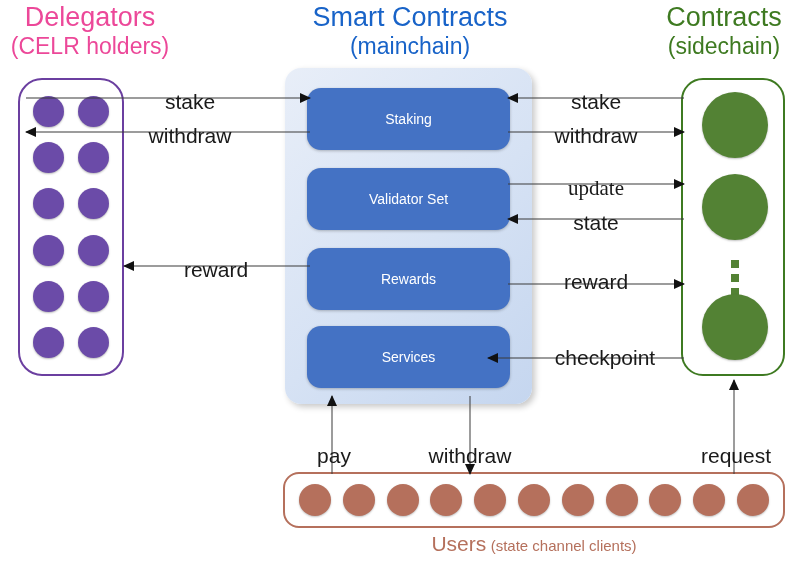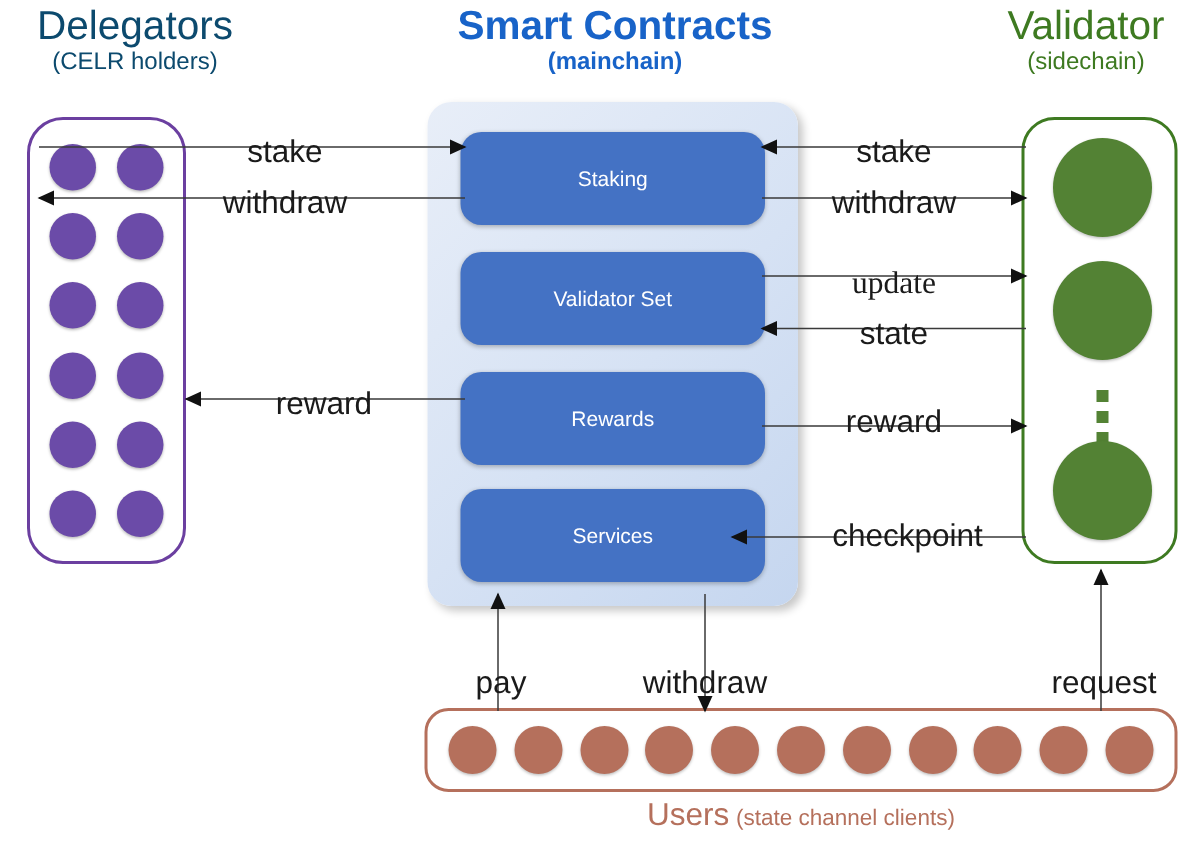--- a/index.html
+++ b/index.html
@@ -18,24 +18,24 @@
     overflow: hidden;
   }
   .col-title {
     position: absolute;
     text-align: center;
     line-height: 1.16;
     font-weight: 400;
     white-space: nowrap;
   }
   .col-title .t1 { font-size: 27px; display: block; }
-  .col-title .t2 { font-size: 16px; display: block; }
-
-  #delegators-title { left: 0px;  top: 2px;  width: 180px; color: #0c4a6e; }
-  #contracts-title  { left: 286px; top: 2px; width: 248px; color: #1863C8; font-weight: bold; }
+  .col-title .t2 { font-size: 23px; display: block; }
+
+  #delegators-title { left: 0px;  top: 2px;  width: 180px; color: #ec4899; }
+  #contracts-title  { left: 286px; top: 2px; width: 248px; color: #1863C8; }
   #validators-title { left: 648px; top: 2px; width: 152px; color: #3E7A21; }
 
   
   #delegators-box {
     position: absolute;
     left: 18px; top: 78px;
     width: 106px; height: 298px;
     border: 2px solid #6B3FA0;
     border-radius: 24px;
     background: #ffffff;
@@ -225,21 +225,21 @@
     <span class="t1">Delegators</span>
     <span class="t2">(CELR holders)</span>
   </div>
 
   <div class="col-title" id="contracts-title">
     <span class="t1">Smart Contracts</span>
     <span class="t2">(mainchain)</span>
   </div>
 
   <div class="col-title" id="validators-title">
-    <span class="t1">Validator</span>
+    <span class="t1">Contracts</span>
     <span class="t2">(sidechain)</span>
   </div>
 
   <div id="delegators-box">
     <div class="deleg-grid" id="deleg-grid">
         <div class="deleg-dot"></div>
         <div class="deleg-dot"></div>
         <div class="deleg-dot"></div>
         <div class="deleg-dot"></div>
         <div class="deleg-dot"></div>

